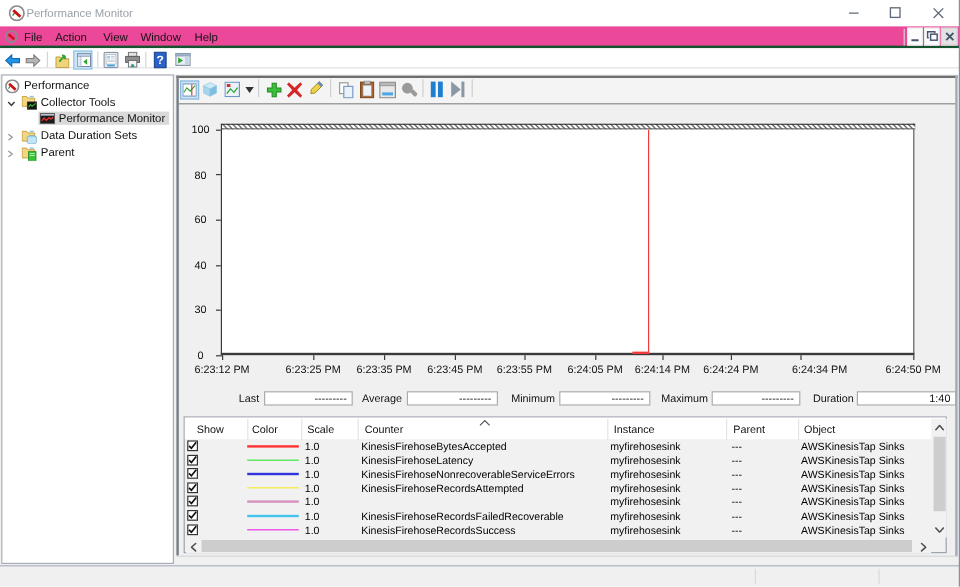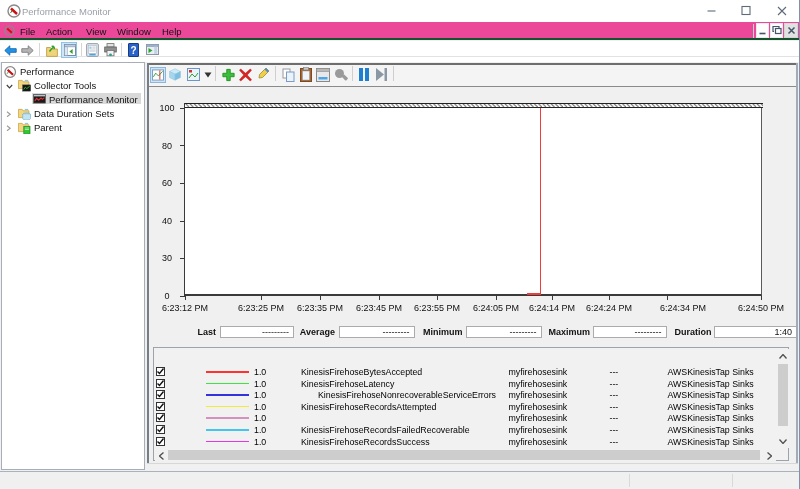--- a/index.html
+++ b/index.html
@@ -27,21 +27,21 @@
 .rsep { position:absolute; top:3px; width:1px; height:15px; background:#cfcfcf; }
 
 #plot { position:absolute; left:30.5px; top:39.5px; width:578px; height:193.5px; background:#fff; border-left:1px solid #3a3a3a; border-right:1px solid #5a5a5a; border-bottom:2px solid #3a3a3a; }
 .ylab { position:absolute; font-size:9px; color:#111; width:26px; text-align:center; }
 .ytick { position:absolute; width:5px; height:1px; background:#3a3a3a; }
 .xtick { position:absolute; width:1px; height:4px; background:#3a3a3a; }
 .xlab { position:absolute; font-size:9px; color:#111; width:60px; text-align:center; white-space:nowrap; }
 #redline { position:absolute; width:2px; background:#f03c3c; }
 #redbase { position:absolute; height:2px; background:#f03c3c; }
 
-.slab { position:absolute; font-size:9px; color:#111; text-align:right; white-space:nowrap;font-weight:bold; }
+.slab { position:absolute; font-size:9px; color:#111; text-align:right; white-space:nowrap; }
 .sbox { position:absolute; height:12px; background:#fff; border:1px solid #ababab; font-size:9px; color:#111; text-align:right; padding-right:4px; line-height:10.5px; }
 
 #legend { position:absolute; left:0px; top:284px; width:636px; height:114px; border:1px solid #9da3ad; background:#f1f1f1; }
 #lheader { position:absolute; left:0; top:0; width:634px; height:17.5px; background:#fff; }
 .hcol { position:absolute; top:5px; font-size:9px; color:#111; white-space:nowrap; }
 .hsep { position:absolute; top:1px; width:1px; height:18px; background:#e4e4e4; }
 .lrow-check { position:absolute; width:9px; height:9px; background:#fff; border:1px solid #333; }
 .lrow-line { position:absolute; left:52px; width:43px; height:1.5px; }
 .ltext { position:absolute; font-size:8.8px; color:#000; white-space:nowrap; }
 
@@ -310,20 +310,38 @@
     <div class="slab" style="left:135px;width:47px;top:264px">Average</div>
     <div class="sbox" style="left:186px;top:263.3px;width:75.5px">---------</div>
     <div class="slab" style="left:262px;width:47.5px;top:264px">Minimum</div>
     <div class="sbox" style="left:312.5px;top:263.3px;width:76px">---------</div>
     <div class="slab" style="left:389px;width:48px;top:264px">Maximum</div>
     <div class="sbox" style="left:439.5px;top:263.3px;width:74px">---------</div>
     <div class="slab" style="left:510px;width:48.5px;top:264px">Duration</div>
     <div class="sbox" style="left:561px;top:263.3px;width:83px">1:40</div>
 
     <div id="legend">
+      <div id="lheader">
+        <div class="hcol" style="left:10px">Show</div>
+        <div class="hcol" style="left:56px">Color</div>
+        <div class="hcol" style="left:102px">Scale</div>
+        <div class="hcol" style="left:150px">Counter</div>
+        <div class="hcol" style="left:357.5px">Instance</div>
+        <div class="hcol" style="left:457px">Parent</div>
+        <div class="hcol" style="left:516px">Object</div>
+        <div class="hsep" style="left:51.5px"></div>
+        <div class="hsep" style="left:97px"></div>
+        <div class="hsep" style="left:143.5px"></div>
+        <div class="hsep" style="left:352px"></div>
+        <div class="hsep" style="left:451px"></div>
+        <div class="hsep" style="left:511px"></div>
+        <svg class="abs" style="left:245px;top:2px" width="10" height="5" viewBox="0 0 10 5">
+          <path d="M1 4.5 L5 0.5 L9 4.5" fill="none" stroke="#555" stroke-width="1"></path>
+        </svg>
+      </div>
       <div id="vscroll">
         <svg class="abs" style="left:3px;top:5px" width="8" height="5" viewBox="0 0 8 5">
             <path d="M0.5 4.5 L4 0.5 L7.5 4.5" fill="none" stroke="#505050" stroke-width="1.3"></path>
           </svg>
         <div id="vthumb"></div>
         <svg class="abs" style="left:3px;top:90px" width="8" height="5" viewBox="0 0 8 5">
             <path d="M0.5 0.5 L4 4.5 L7.5 0.5" fill="none" stroke="#505050" stroke-width="1.3"></path>
           </svg>
       </div>
       <div id="hscroll">
@@ -354,21 +372,21 @@
       <div class="ltext" style="left:147px;top:30.6px">KinesisFirehoseLatency</div>
       <div class="ltext" style="left:354.5px;top:30.6px">myfirehosesink</div>
       <div class="ltext" style="left:455.5px;top:30.6px">---</div>
       <div class="ltext" style="left:513.5px;top:30.6px">AWSKinesisTap Sinks</div>
       <div class="lrow-check" style="left:1.5px;top:42.2px"></div>
       <svg class="abs" style="left:1.5px;top:42.2px" width="9" height="9" viewBox="0 0 9 9">
           <path d="M1.5 4.5 L3.5 6.5 L7.5 1.5" fill="none" stroke="#111" stroke-width="1.4"></path>
         </svg>
       <div class="lrow-line" style="top:46.2px;background:#3333dd"></div>
       <div class="ltext" style="left:100px;top:42.2px">1.0</div>
-      <div class="ltext" style="left:164px;top:42.2px">KinesisFirehoseNonrecoverableServiceErrors</div>
+      <div class="ltext" style="left:147px;top:42.2px">KinesisFirehoseNonrecoverableServiceErrors</div>
       <div class="ltext" style="left:354.5px;top:42.2px">myfirehosesink</div>
       <div class="ltext" style="left:455.5px;top:42.2px">---</div>
       <div class="ltext" style="left:513.5px;top:42.2px">AWSKinesisTap Sinks</div>
       <div class="lrow-check" style="left:1.5px;top:53.8px"></div>
       <svg class="abs" style="left:1.5px;top:53.8px" width="9" height="9" viewBox="0 0 9 9">
           <path d="M1.5 4.5 L3.5 6.5 L7.5 1.5" fill="none" stroke="#111" stroke-width="1.4"></path>
         </svg>
       <div class="lrow-line" style="top:57.8px;background:#f2ea3a"></div>
       <div class="ltext" style="left:100px;top:53.8px">1.0</div>
       <div class="ltext" style="left:147px;top:53.8px">KinesisFirehoseRecordsAttempted</div>

